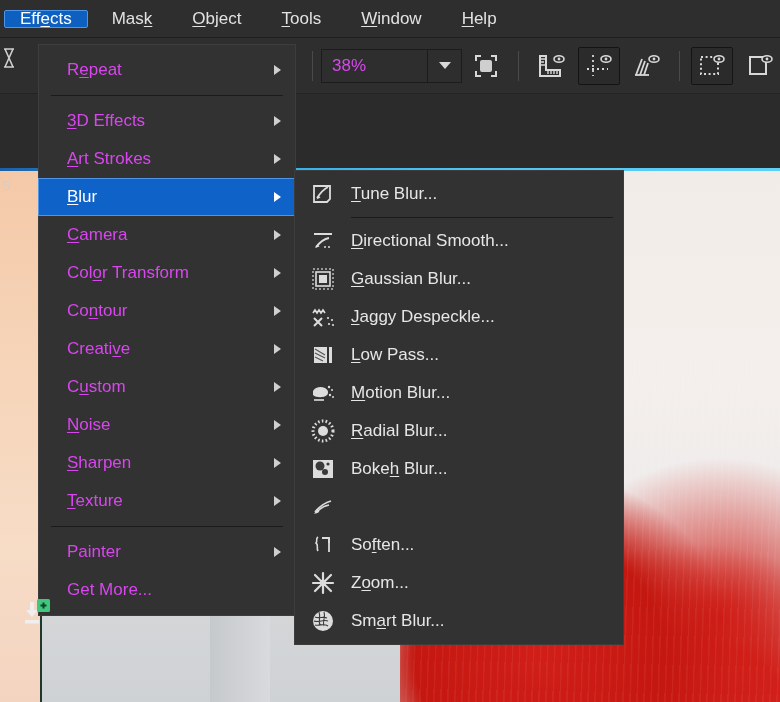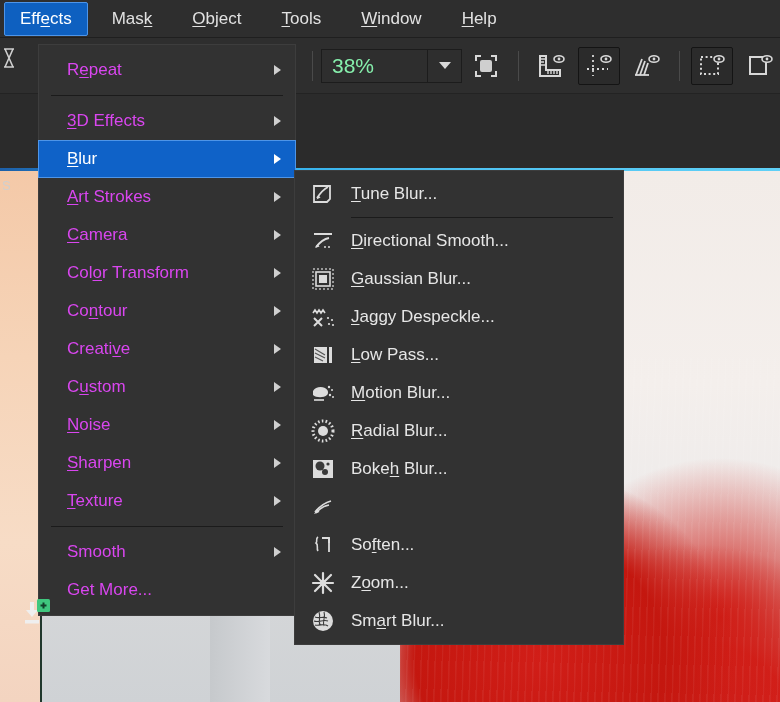--- a/index.html
+++ b/index.html
@@ -58,21 +58,21 @@
   }
 
   
   .menubar {
     position: absolute; left: 0; top: 0; width: 780px; height: 38px;
     background: #2e2e2e;
     border-bottom: 1px solid #1f1f1f;
     display: flex; align-items: center;
   }
   .menubar-item {
-    height: 34px; margin: 0 4px; padding: 0 16px;
+    height: 18px; margin: 0 4px; padding: 0 16px;
     display: flex; align-items: center;
     color: #e2e2e2; font-size: 17px;
     border-radius: 2px;
     white-space: nowrap;
   }
   .menubar-item.active {
     background: #0e60c0;
     border: 1px solid #4e95e8;
     color: #ffffff;
     padding: 0 15px;
@@ -88,21 +88,21 @@
   }
   .tb-sep {
     width: 1px; height: 30px; background: #4a4a4a; margin: 0 8px; flex: none;
   }
   .zoom-combo {
     display: flex; align-items: center; height: 34px;
     border: 1px solid #1c1c1c; background: #262626; flex: none;
   }
   .zoom-value {
     width: 105px; height: 100%; display: flex; align-items: center;
-    padding-left: 10px; color: #86efac; font-size: 21px;
+    padding-left: 10px; color: #d946ef; font-size: 17px;
     background: #2e2e2e;
   }
   .zoom-arrow {
     width: 34px; height: 100%; display: flex; align-items: center; justify-content: center;
     border-left: 1px solid #1c1c1c; background: #2e2e2e;
   }
   .zoom-arrow i {
     display: block; width: 0; height: 0;
     border-left: 6px solid transparent; border-right: 6px solid transparent;
     border-top: 7px solid #d8d8d8;
@@ -302,31 +302,31 @@
       <span class="arrow"></span>
     </div>
 
     <div class="menu-sep"></div>
 
     <div class="menu-row">
       <span class="mn"><u>3</u>D Effects</span>
       <span class="arrow"></span>
     </div>
 
+    <div class="menu-row">
+      <span class="mn"><u>A</u>rt Strokes</span>
+      <span class="arrow"></span>
+    </div>
+
     <div class="menu-row sel">
       <span class="mn"><u>B</u>lur</span>
       <span class="arrow" style="border-left-color:#ffffff;"></span>
     </div>
 
     <div class="menu-row">
-      <span class="mn"><u>A</u>rt Strokes</span>
-      <span class="arrow"></span>
-    </div>
-
-    <div class="menu-row">
       <span class="mn"><u>C</u>amera</span>
       <span class="arrow"></span>
     </div>
 
     <div class="menu-row">
       <span class="mn">Col<u>o</u>r Transform</span>
       <span class="arrow"></span>
     </div>
 
     <div class="menu-row">
@@ -356,21 +356,21 @@
     </div>
 
     <div class="menu-row">
       <span class="mn"><u>T</u>exture</span>
       <span class="arrow"></span>
     </div>
 
     <div class="menu-sep"></div>
 
     <div class="menu-row">
-      <span>Smooth</span>
+      <span>Painter</span>
       <span class="arrow"></span>
     </div>
 
     <div class="menu-row">
       <span>Get More...</span>
     </div>
   </div>
 
   <svg class="gutter-icon" viewBox="0 0 34 34">
     <path d="M14 6v10" stroke="#efefef" stroke-width="4" fill="none"></path>

